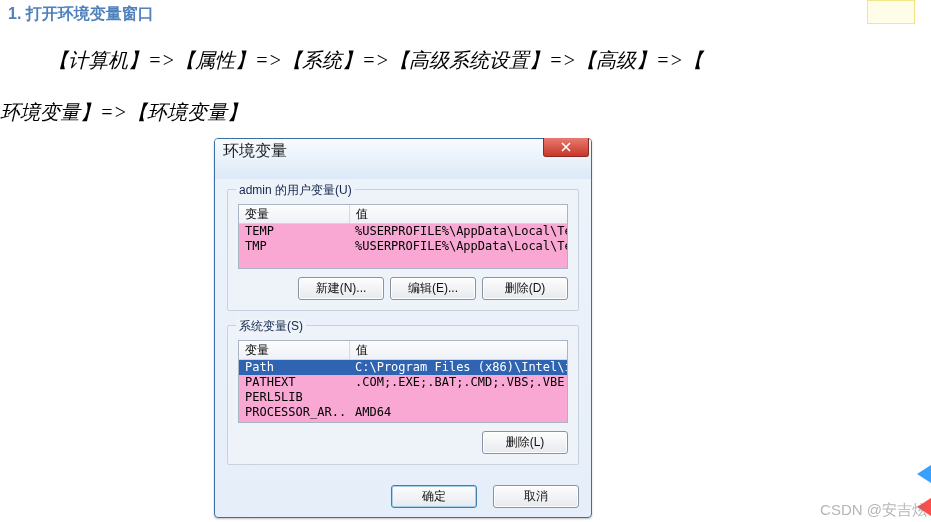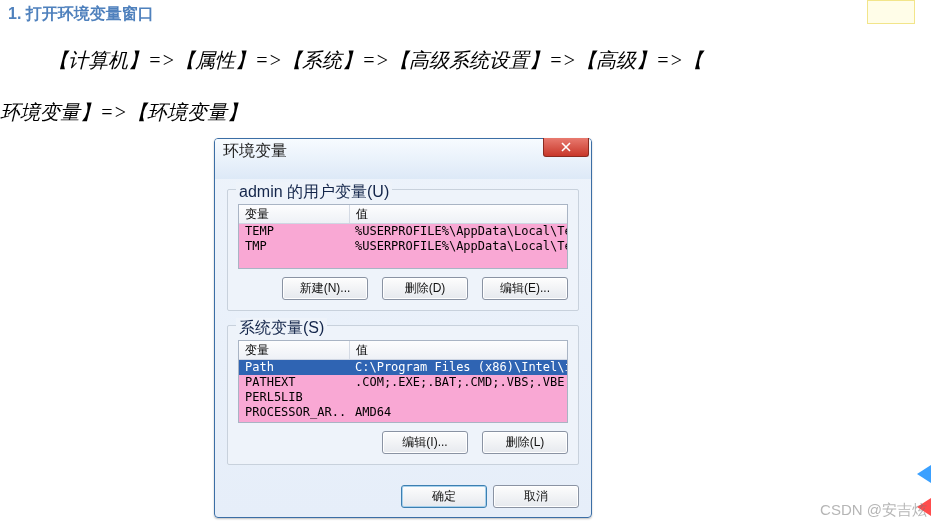--- a/index.html
+++ b/index.html
@@ -78,21 +78,21 @@
     position: relative;
     margin-bottom: 14px;
     padding: 14px 10px 10px 10px;
   }
   .groupbox-label {
     position: absolute;
     top: -8px;
     left: 8px;
     background: #eef3fa;
     padding: 0 3px;
-    font-size: 16px;
+    font-size: 12px;
     color: #13254a;
   }
 
   .listview {
     border: 1px solid #a9b4c4;
     background: #f9a8d4;
     font-size: 12px;
   }
   .lv-head {
     display: flex;
@@ -115,21 +115,21 @@
     white-space: nowrap;
     overflow: hidden;
   }
   .lv-row .c1 { width: 104px; padding-left: 6px; overflow: hidden; }
   .lv-row .c2 { flex: 1; padding-left: 6px; overflow: hidden; }
   .lv-row.selected { background: #2f64b3; color: #fff; }
 
   .btn-row {
     display: flex;
     justify-content: flex-end;
-    gap: 14px;
+    gap: 6px;
     margin-top: 8px;
     text-align: right;
   }
   .win-btn {
     min-width: 72px;
     height: 21px;
     font-size: 12px;
     background: linear-gradient(#fdfdfd, #e6e9ee);
     border: 1px solid #8a93a3;
     border-radius: 3px;
@@ -142,21 +142,21 @@
     cursor: default;
   }
   .win-btn.primary {
     border-color: #3c7fb1;
     box-shadow: inset 0 0 0 1px #a6d0ec;
   }
 
   .footer-row {
     display: flex;
     justify-content: flex-end;
-    gap: 6px;
+    gap: 16px;
     padding: 0 12px 10px 0;
   }
 
   .watermark {
     position: absolute;
     right: 4px;
     bottom: 2px;
     font-size: 15px;
     color: rgba(120,120,120,0.55);
     font-family: "Microsoft YaHei", sans-serif;
@@ -222,22 +222,22 @@
             <div class="c2">%USERPROFILE%\AppData\Local\Temp</div>
           </div>
           <div class="lv-row">
             <div class="c1">TMP</div>
             <div class="c2">%USERPROFILE%\AppData\Local\Temp</div>
           </div>
         </div>
       </div>
       <div class="btn-row">
         <div class="win-btn">新建(N)...</div>
+        <div class="win-btn">编辑(E)...</div>
         <div class="win-btn">删除(D)</div>
-        <div class="win-btn">编辑(E)...</div>
       </div>
     </div>
 
     <div class="groupbox">
       <div class="groupbox-label">系统变量(S)</div>
       <div class="listview">
         <div class="lv-head">
           <div class="lv-col-name">变量</div>
           <div class="lv-col-val">值</div>
         </div>
@@ -254,21 +254,20 @@
             <div class="c1">PERL5LIB</div>
             <div class="c2"></div>
           </div>
           <div class="lv-row">
             <div class="c1">PROCESSOR_AR...</div>
             <div class="c2">AMD64</div>
           </div>
         </div>
       </div>
       <div class="btn-row">
-        <div class="win-btn">编辑(I)...</div>
         <div class="win-btn">删除(L)</div>
       </div>
     </div>
 
   </div>
 
   <div class="footer-row">
     <div class="win-btn primary">确定</div>
     <div class="win-btn">取消</div>
   </div>

